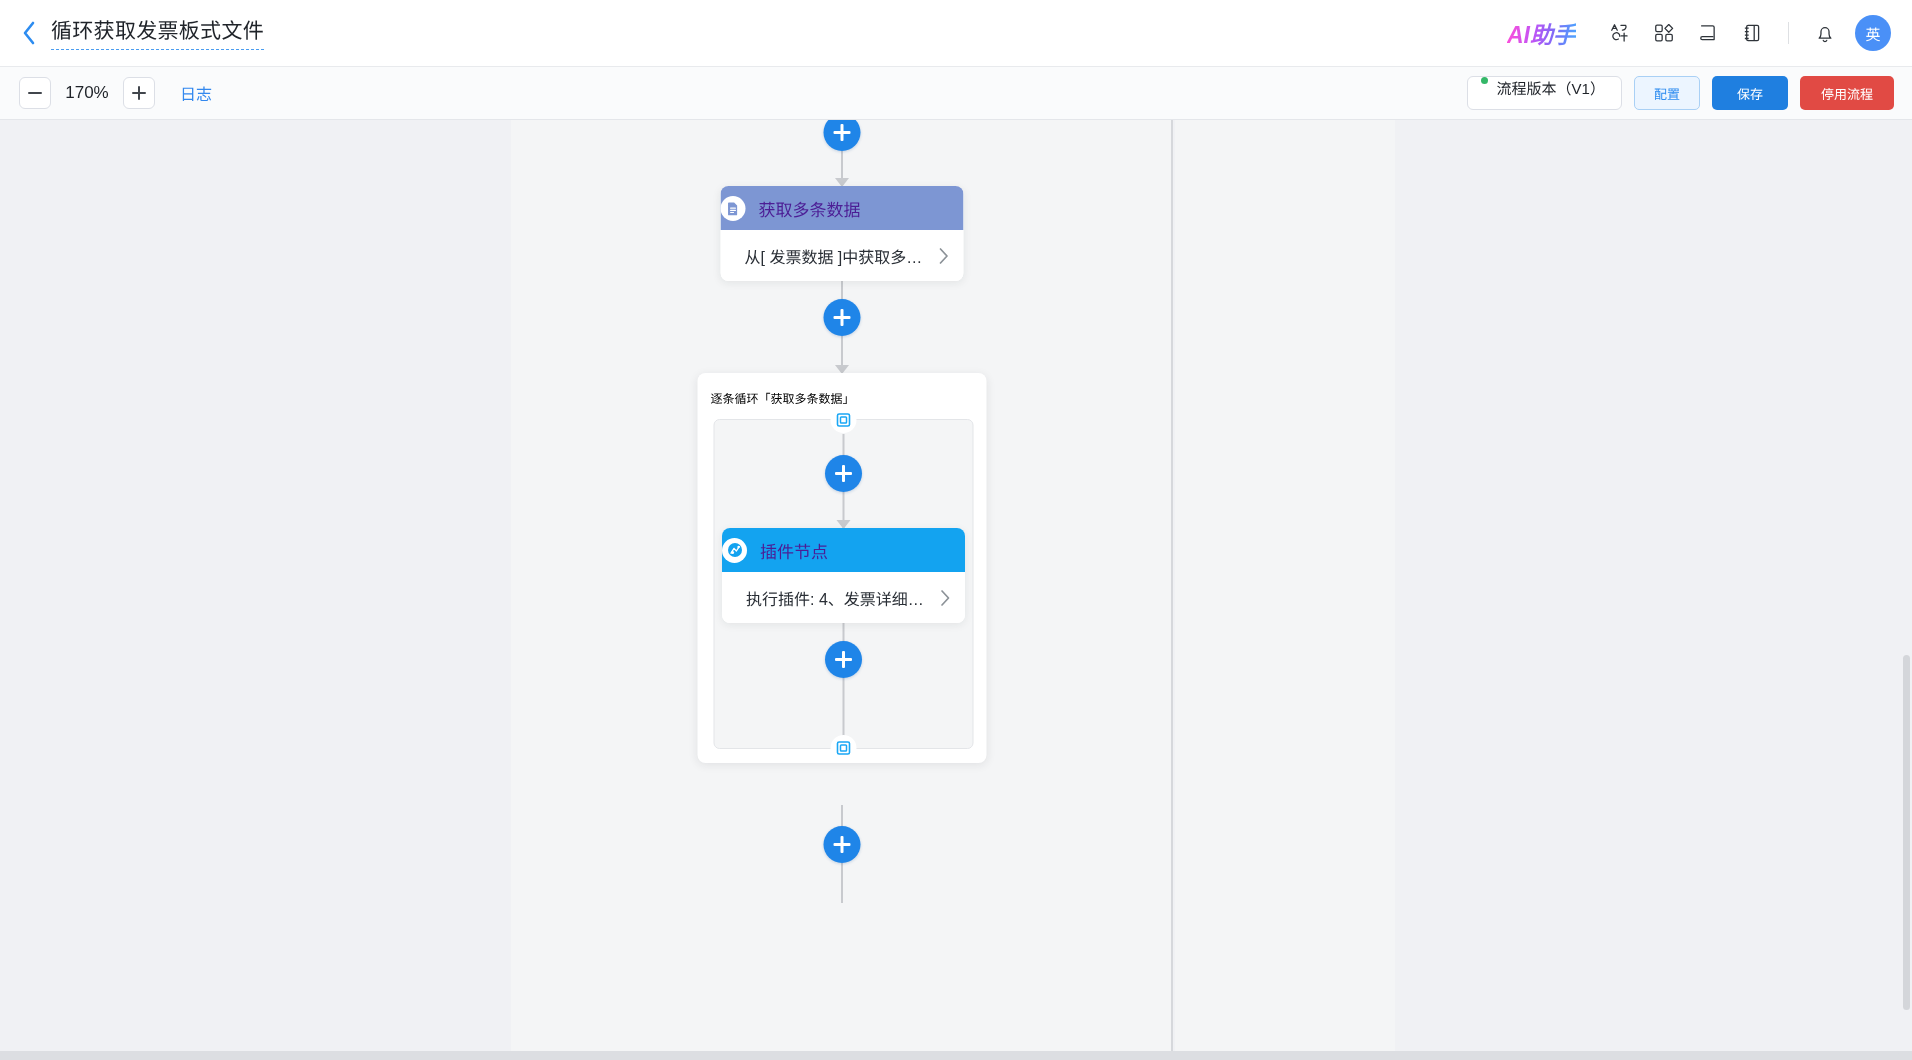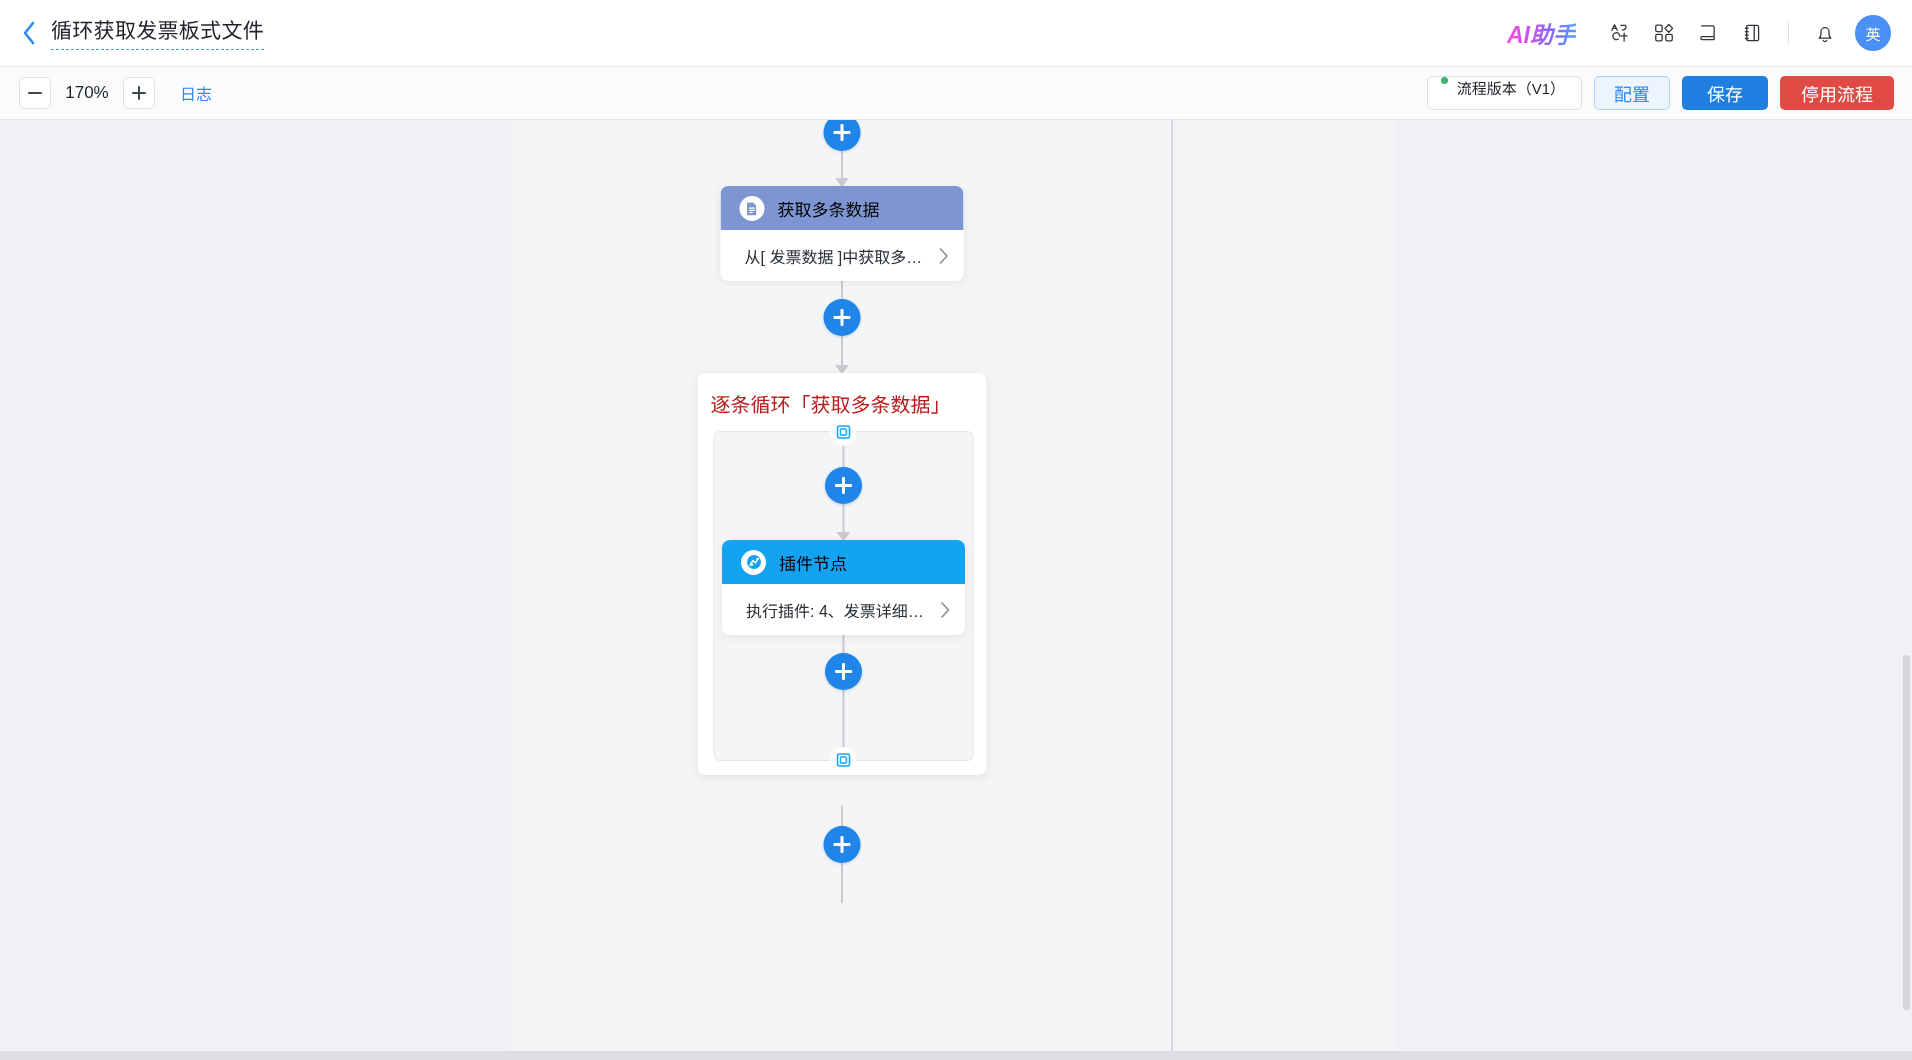--- a/index.html
+++ b/index.html
@@ -113,21 +113,21 @@
     font-size: 15px; color: #1f2329;
     cursor: pointer;
   }
   .version-dot {
     width: 7px; height: 7px; border-radius: 50%;
     background: #34b768; margin-right: 9px;
   }
   .btn {
     height: 34px; border-radius: 5px;
     display: flex; align-items: center; justify-content: center;
-    padding: 0 19px; font-size: 18px; cursor: pointer;
+    padding: 0 19px; font-size: 13px; cursor: pointer;
     border: 1px solid transparent; white-space: nowrap;
   }
   .btn-outline { background: #ecf5ff; border-color: #a9d0f5; color: #2d8cf0; }
   .btn-primary { background: #1f7fe0; color: #ffffff; padding: 0 24px; }
   .btn-danger  { background: #e14a44; color: #ffffff; padding: 0 20px; }
 
   
   .canvas-outer {
     position: absolute; top: 120px; left: 0;
     width: 1912px; height: 940px;
@@ -183,22 +183,22 @@
   
   .node {
     position: absolute; left: 50%; transform: translateX(-50%);
     border-radius: 8px; overflow: hidden;
     background: #ffffff;
     box-shadow: 0 2px 8px rgba(31,35,41,.08);
     z-index: 5;
   }
   .node-header {
     height: 44px; display: flex; align-items: center;
-    padding-left: 19px; gap: 13px;
-    color: #000000; font-size: 17px;
+    gap: 13px;
+    color: #4c1d95; font-size: 17px;
   }
   .node-icon {
     width: 25px; height: 25px; border-radius: 50%;
     background: #ffffff;
     display: flex; align-items: center; justify-content: center;
     flex: 0 0 auto;
   }
   .node-icon svg { display: block; }
   .node-body {
     height: 51px; display: flex; align-items: center;
@@ -216,21 +216,21 @@
   
   .loop-node {
     position: absolute; left: 50%; transform: translateX(-50%);
     width: 289px;
     border-radius: 8px;
     background: #ffffff;
     box-shadow: 0 2px 10px rgba(31,35,41,.09);
     z-index: 5; overflow: hidden;
   }
   .loop-subtitle {
-    font-size: 20px; color: #b91c1c;
+    font-size: 12px; color: #000000;
     padding: 16px 0 13px 13px;
   }
   .loop-inner {
     position: relative;
     margin: 0 13px 14px 16px;
     background: #f4f5f6;
     border: 1px solid #e3e5e8;
     border-radius: 6px;
     height: 330px;
   }

